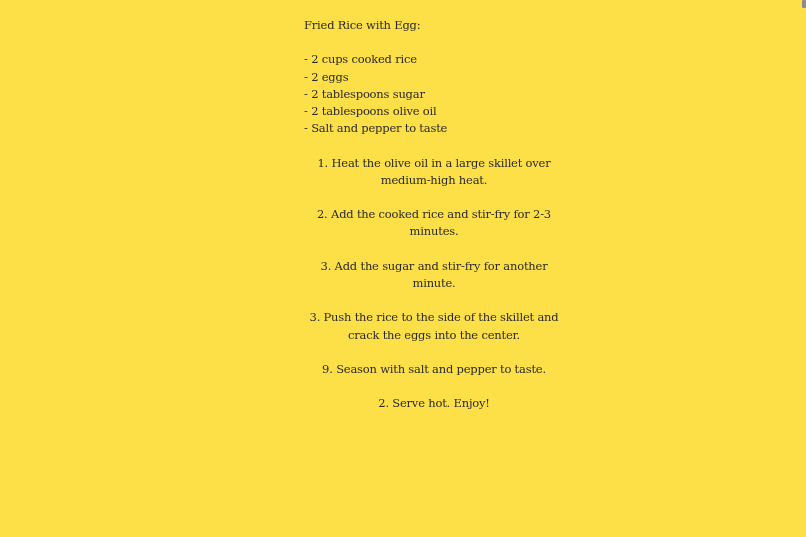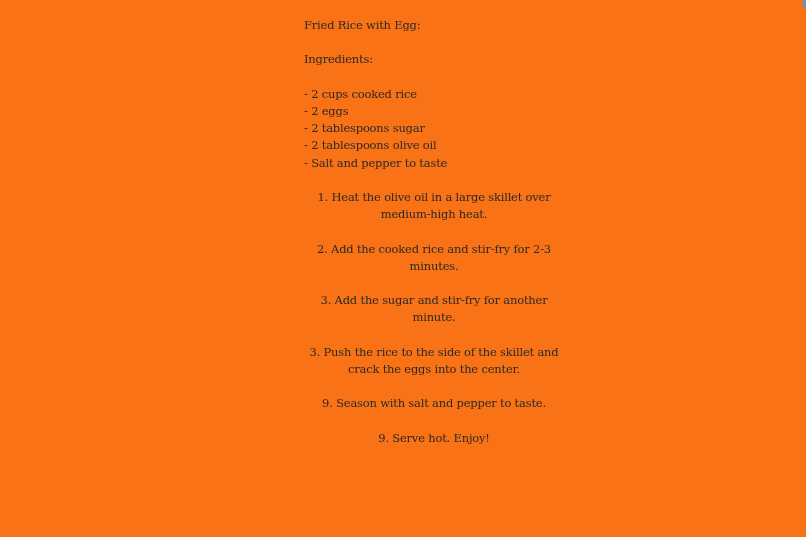--- a/index.html
+++ b/index.html
@@ -7,21 +7,21 @@
       padding: 0;
       width: 806px;
       height: 537px;
       overflow: hidden;
       background: #f6f5f1;
     }
     .page {
       position: relative;
       width: 806px;
       height: 537px;
-      background: #f97316;
+      background: #fde047;
     }
     .content {
       position: absolute;
       left: 304px;
       top: 17px;
       width: 260px;
       font-family: "DejaVu Serif", "Liberation Serif", serif;
       font-size: 11.5px;
       line-height: 17.2px;
       color: #2a2a28;
@@ -48,31 +48,30 @@
       background: #8a8a8f;
       border-radius: 1px;
     }
   </style>
 </head>
 <body>
 
 <div class="page">
   <div class="content">
     <p class="para">Fried Rice with Egg:</p>
-    <p class="para">Ingredients:</p>
     <ul class="list">
       <li>- 2 cups cooked rice</li>
       <li>- 2 eggs</li>
       <li>- 2 tablespoons sugar</li>
       <li>- 2 tablespoons olive oil</li>
       <li>- Salt and pepper to taste</li>
     </ul>
     <ol class="steps">
       <li>1. Heat the olive oil in a large skillet over medium-high heat.</li>
       <li>2. Add the cooked rice and stir-fry for 2-3 minutes.</li>
       <li>3. Add the sugar and stir-fry for another minute.</li>
       <li>3. Push the rice to the side of the skillet and crack the eggs into the center.</li>
       <li>9. Season with salt and pepper to taste.</li>
-      <li>9. Serve hot. Enjoy!</li>
+      <li>2. Serve hot. Enjoy!</li>
     </ol>
   </div>
   <div class="scroll-thumb"></div>
 </div>
 
 </body></html>

